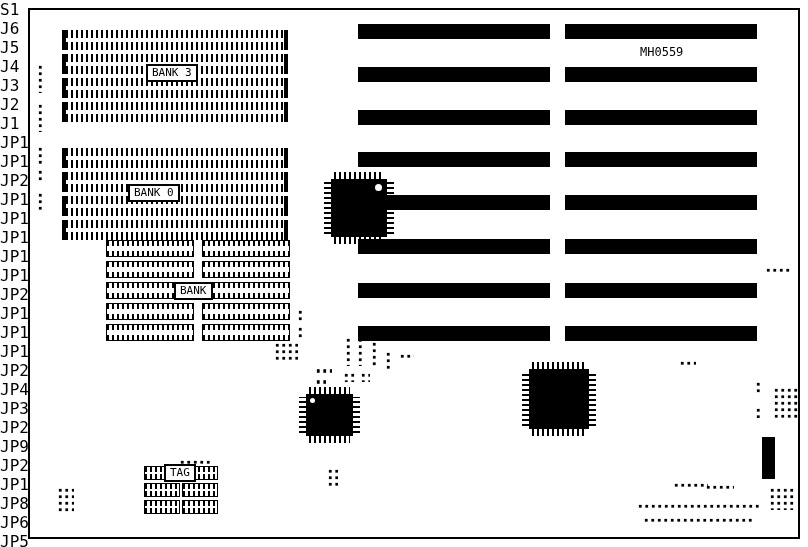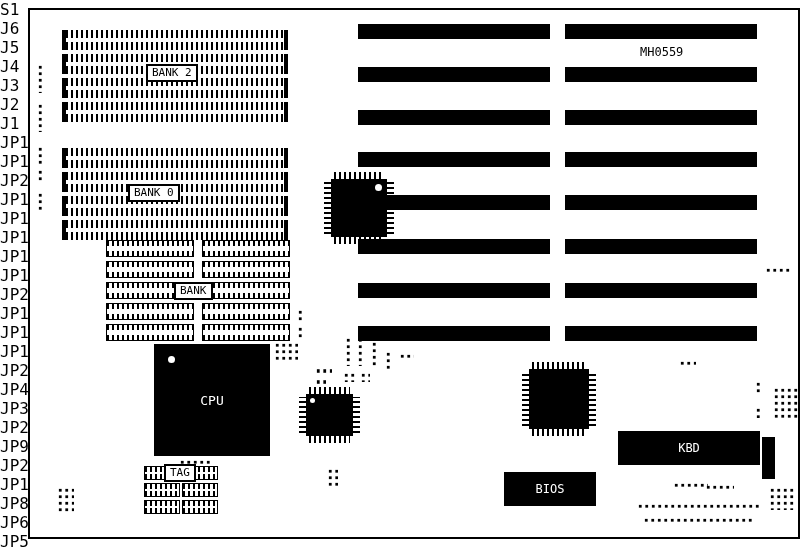--- a/index.html
+++ b/index.html
@@ -103,21 +103,21 @@
   <div class="isa" style="left:565px;top:326px"></div>
 
   <div class="simm" style="top:30px"></div>
   <div class="simm" style="top:54px"></div>
   <div class="simm" style="top:78px"></div>
   <div class="simm" style="top:102px"></div>
   <div class="simm" style="top:148px"></div>
   <div class="simm" style="top:172px"></div>
   <div class="simm" style="top:196px"></div>
   <div class="simm" style="top:220px"></div>
-  <div class="boxlabel" style="left:146px;top:64px">BANK 2</div>
+  <div class="boxlabel" style="left:146px;top:64px">BANK 3</div>
   <div class="boxlabel" style="left:128px;top:184px">BANK 0</div>
 
   <div class="dip" style="left:106px;top:240px"></div>
   <div class="dip" style="left:202px;top:240px"></div>
   <div class="dip" style="left:106px;top:261px"></div>
   <div class="dip" style="left:202px;top:261px"></div>
   <div class="dip" style="left:106px;top:282px"></div>
   <div class="dip" style="left:202px;top:282px"></div>
   <div class="dip" style="left:106px;top:303px"></div>
   <div class="dip" style="left:202px;top:303px"></div>
@@ -142,32 +142,22 @@
     <span class="wdot" style="left:11px;top:11px;width:5px;height:5px"></span>
   </div>
   <div class="qfp" style="left:522px;top:362px;width:74px;height:74px">
     <span class="pt"></span>
     <span class="pb"></span>
     <span class="pl"></span>
     <span class="pr"></span>
     <span class="body"></span>
   </div>
 
-  <div class="blkchip" id="cpu-chip">
-    <span class="wdot" style="left:14px;top:12px"></span>
-    <span>CPU</span>
-  </div>
-
-
-  <div class="blkchip" style="left:618px;top:431px;width:142px;height:34px">
-    <span>KBD</span>
-  </div>
-  <div class="blkchip" style="left:504px;top:472px;width:92px;height:34px">
-    <span>BIOS</span>
-  </div>
+
+
 
   <div class="dip minidip" style="left:144px;top:466px"></div>
   <div class="dip minidip" style="left:182px;top:466px"></div>
   <div class="dip minidip" style="left:144px;top:483px"></div>
   <div class="dip minidip" style="left:182px;top:483px"></div>
   <div class="dip minidip" style="left:144px;top:500px"></div>
   <div class="dip minidip" style="left:182px;top:500px"></div>
   <div class="boxlabel" style="left:164px;top:464px">TAG</div>
 
   <div class="pads" style="left:36px;top:63px;width:9px;height:30px"></div>

